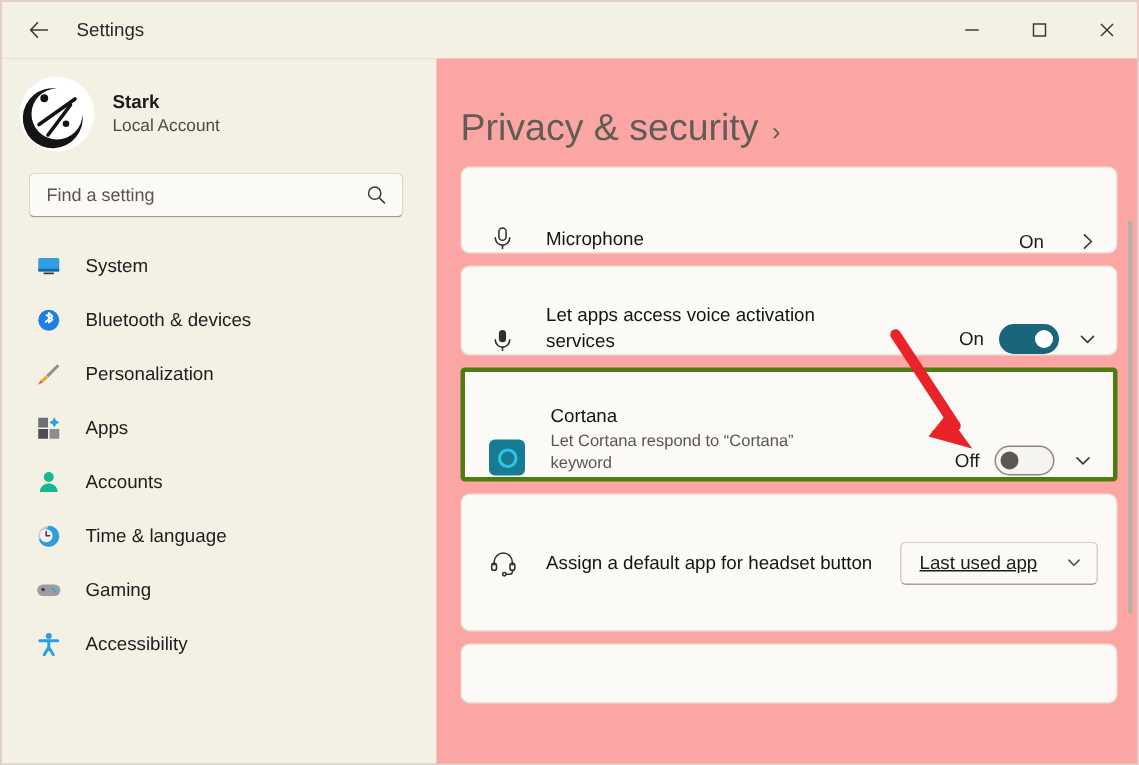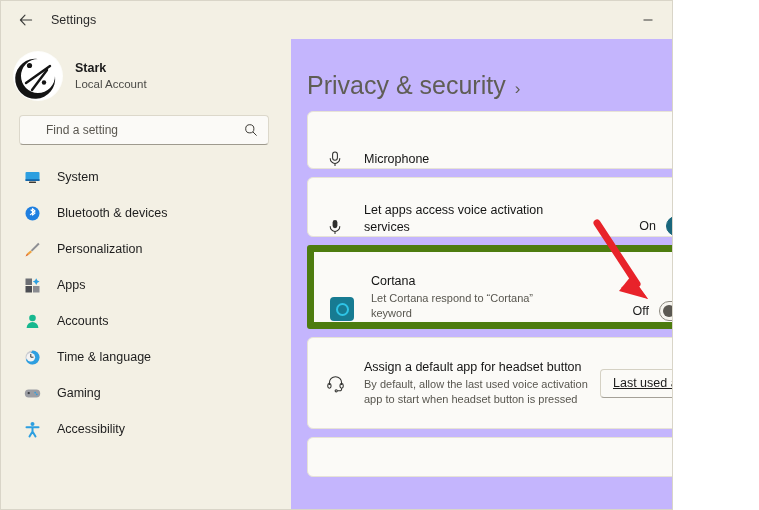--- a/index.html
+++ b/index.html
@@ -6,23 +6,23 @@
 
   html, body {
     width: 759px;
     height: 510px;
     overflow: hidden;
     font-family: "Liberation Sans", sans-serif;
   }
 
   #app {
     position: relative;
-    width: 673px;
+    width: 759px;
     height: 510px;
-    background: #c4b5fd;
+    background: #fca5a5;
     border: 1px solid #d9d5c8;
     overflow: hidden;
   }
 
   
   #titlebar {
     position: absolute;
     top: 0; left: 0;
     width: 759px;
     height: 38px;
@@ -95,21 +95,21 @@
     cursor: text;
   }
   #search-input {
     flex: 1;
     border: none;
     outline: none;
     background: transparent;
     font-family: "Liberation Sans", sans-serif;
     font-size: 12px;
     color: #2d2d2d;
-    padding: 0 8px 0 26px;
+    padding: 0 8px 0 11px;
   }
   #search-input::placeholder { color: #59564f; opacity: 1; }
   #search-icon { padding-right: 10px; display: flex; align-items: center; }
 
   #navlist { margin-top: 14px; }
   .nav-item {
     display: flex;
     align-items: center;
     height: 36px;
     margin: 0 14px 0 12px;
@@ -204,21 +204,21 @@
 
   #section-label {
     font-size: 12.5px;
     font-weight: bold;
     color: #151515;
     margin: 6px 0 9px 2px;
   }
 
   #cortana-card { border: none; }
   #cortana-wrap {
-    border: 7px solid #4d7c0f;
+    border: 3px solid #4d7c0f;
     border-radius: 3px;
     padding: 1px;
     margin-bottom: 8px;
     background: #fbfaf7;
   }
 
   #cortana-icon-box {
     width: 24px; height: 24px;
     border-radius: 4px;
     background: #177b92;
@@ -503,21 +503,20 @@
           <svg width="19" height="19" viewBox="0 0 19 19">
             <path d="M3.4 11 V8.8 A6.1 6.1 0 0 1 15.6 8.8 V11" fill="none" stroke="#2f2f2d" stroke-width="1.05"></path>
             <rect x="1.8" y="9.6" width="3.2" height="4.6" rx="1.6" fill="none" stroke="#2f2f2d" stroke-width="1.05"></rect>
             <rect x="14" y="9.6" width="3.2" height="4.6" rx="1.6" fill="none" stroke="#2f2f2d" stroke-width="1.05"></rect>
             <path d="M15.6 14.2 V15.2 A1.6 1.6 0 0 1 14 16.8 H11.4" fill="none" stroke="#2f2f2d" stroke-width="1.05"></path>
             <circle cx="10.2" cy="16.8" r="1.1" fill="none" stroke="#2f2f2d" stroke-width="1.05"></circle>
           </svg>
         </div>
         <div class="card-body">
           <div class="card-title" style="max-width:225px">Assign a default app for headset button</div>
-          <div class="card-sub" style="max-width:230px">By default, allow the last used voice activation app to start when headset button is pressed</div>
         </div>
         <div class="card-right">
           <div class="dropdown">
             <span class="dropdown-value">Last used app</span>
             <span style="display:flex;align-items:center;margin-left:10px">
               <svg width="12" height="12" viewBox="0 0 12 12">
                 <path d="M2.6 4.4 L6 7.8 L9.4 4.4" fill="none" stroke="#4a4a46" stroke-width="1" stroke-linecap="round" stroke-linejoin="round"></path>
               </svg>
             </span>
           </div>

